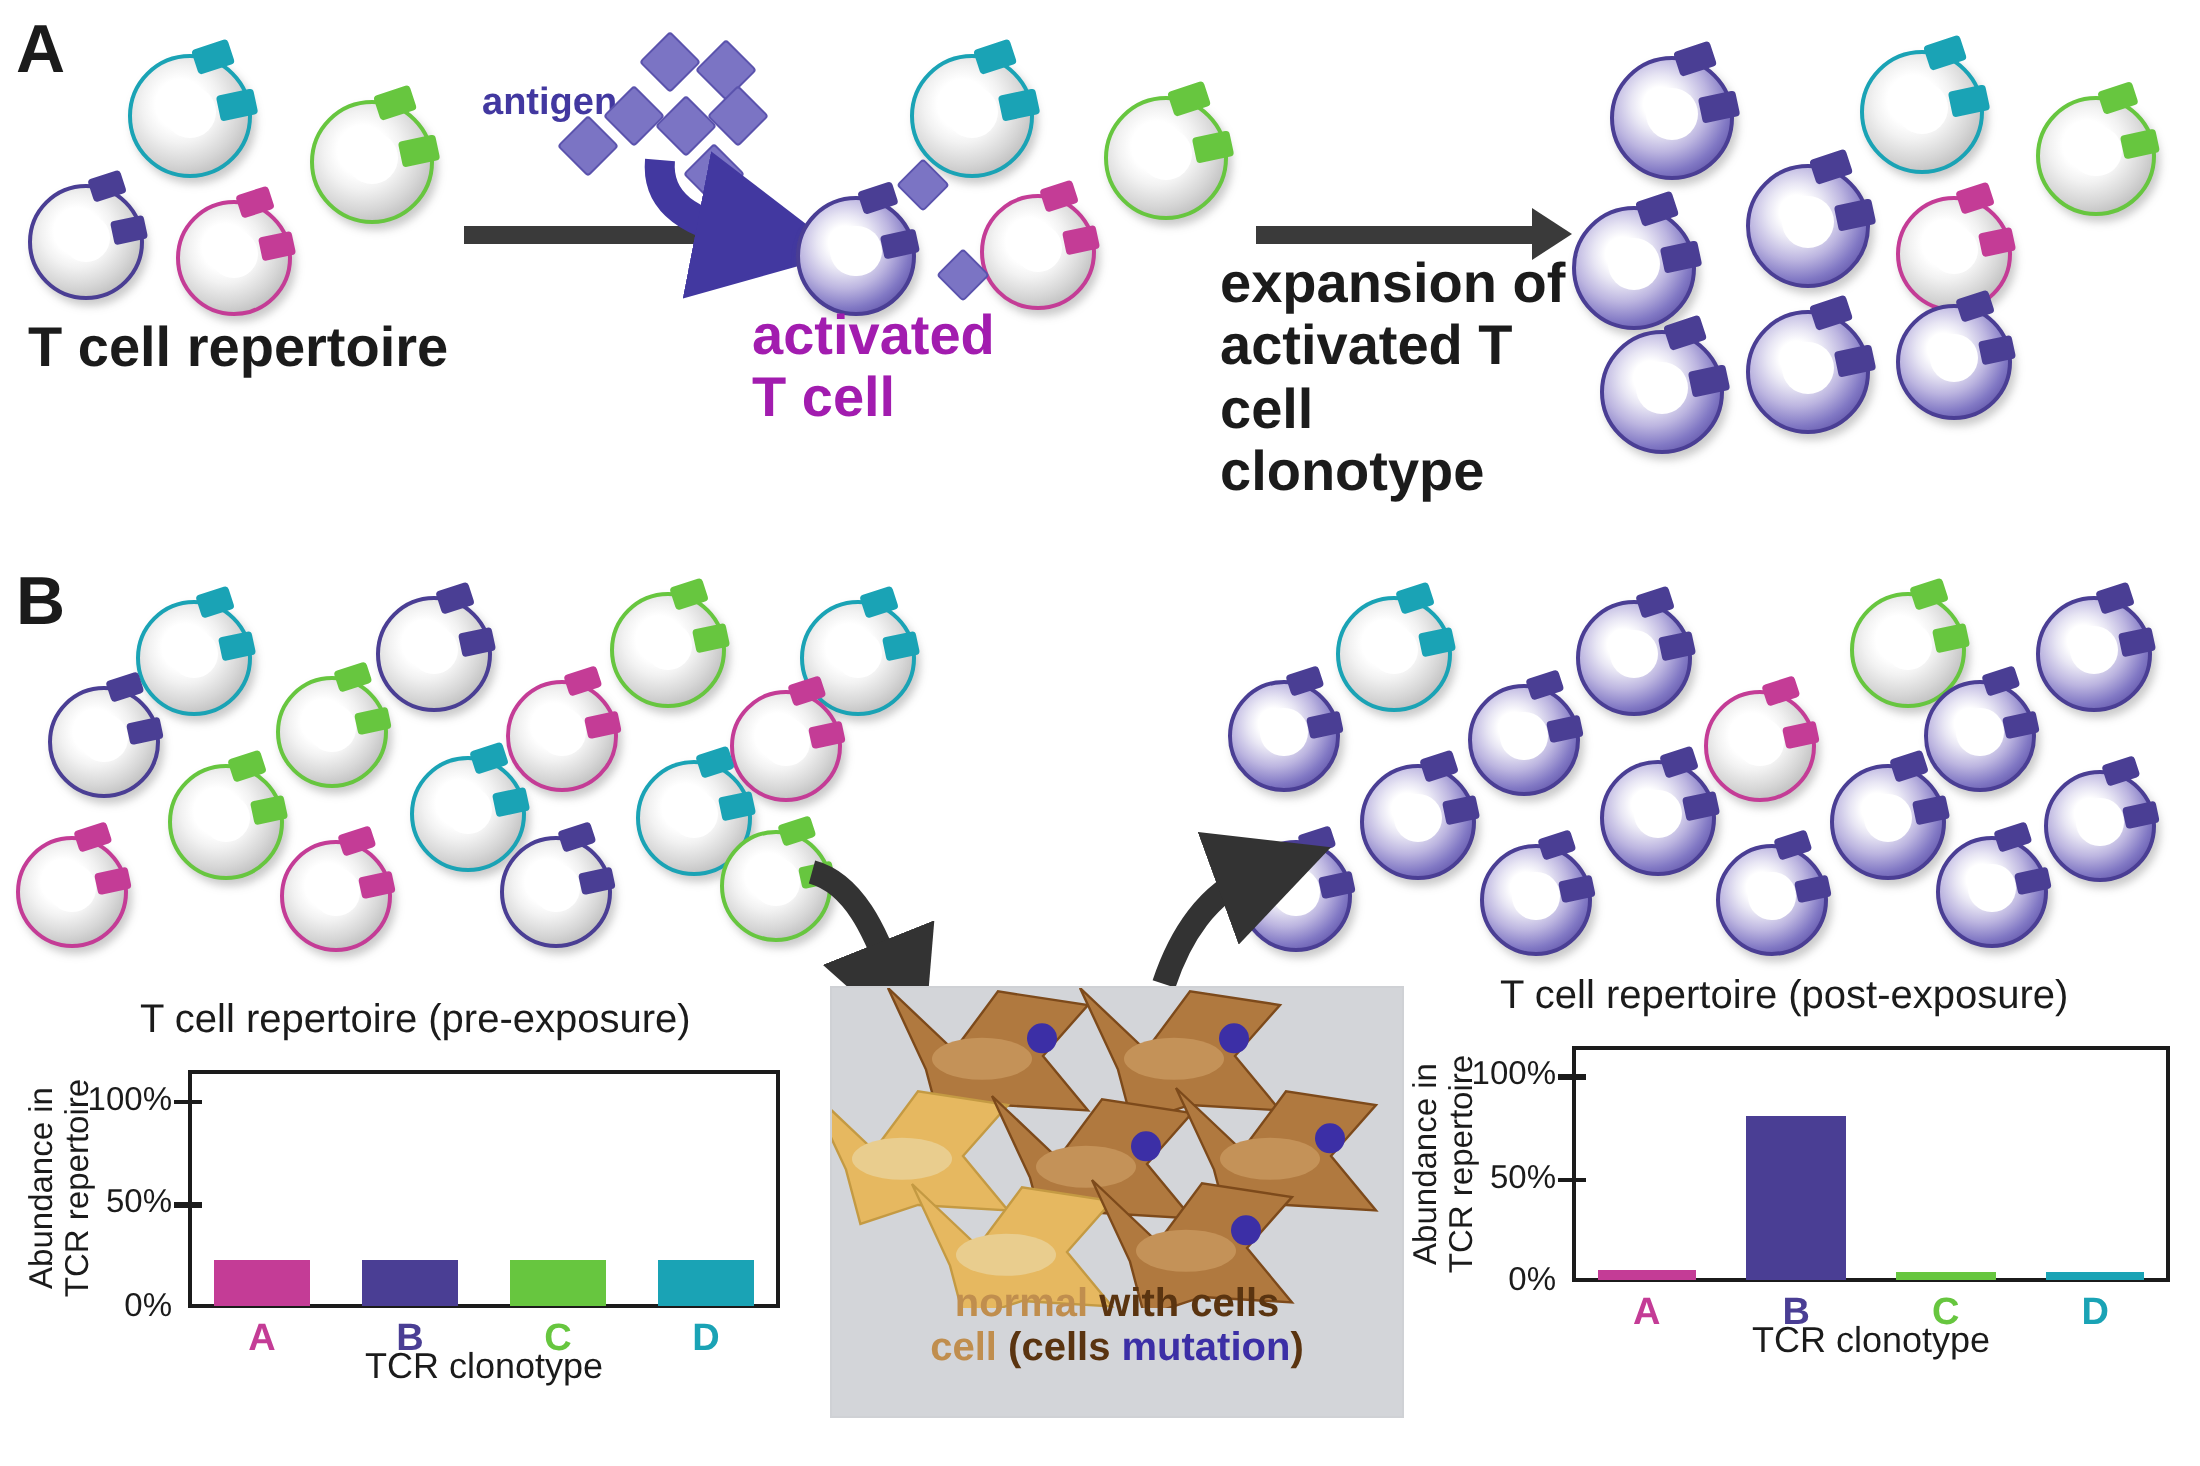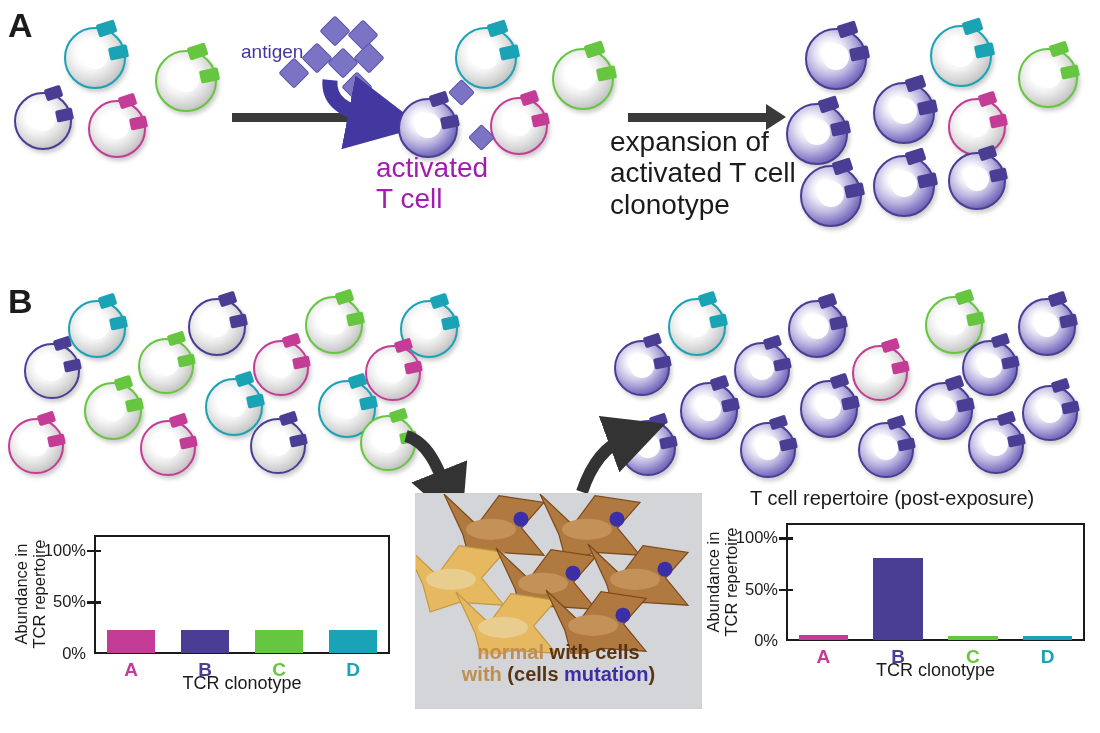--- a/index.html
+++ b/index.html
@@ -2,21 +2,21 @@
 <html><head>
 <meta charset="utf-8">
 <style>
   html,body{margin:0;padding:0;background:#ffffff;}
   body{
     width:1100px;height:733px;position:relative;overflow:hidden;
     font-family:"Liberation Sans", sans-serif;
     color:#1a1a1a;
   }
   .stage{position:absolute;left:0;top:0;width:1100px;height:733px;}
-  .abs{position:absolute;}
+  .abs{position:absolute;font-weight:bold;}
 
   
   .panel-letter{
     font-size:34px;font-weight:bold;color:#1b1b1b;letter-spacing:0;
     line-height:1;
   }
 
   
   .cap{
     font-size:28px;color:#1b1b1b;text-align:left;line-height:1.12;
@@ -126,20 +126,21 @@
         <div class="tcr" style="width: 17.4px; height: 11.89px; left: 31.32px; top: -4.93px; background: rgb(74, 62, 148); transform: rotate(-18deg);"></div>
         <div class="tcr" style="width: 17.4px; height: 11.89px; left: 41.76px; top: 17.4px; background: rgb(74, 62, 148); transform: rotate(-12deg);"></div>
       </div>
       <div class="tcell" style="left: 88px; top: 100px; width: 58px; height: 58px;">
         <div class="ring" style="width: 58px; height: 58px; border: 2.61px solid rgb(196, 60, 150);"></div>
         <div class="hole" style="width: 24.36px; height: 24.36px; left: 16.82px; top: 14.5px;"></div>
         <div class="tcr" style="width: 17.4px; height: 11.89px; left: 31.32px; top: -4.93px; background: rgb(196, 60, 150); transform: rotate(-18deg);"></div>
         <div class="tcr" style="width: 17.4px; height: 11.89px; left: 41.76px; top: 17.4px; background: rgb(196, 60, 150); transform: rotate(-12deg);"></div>
       </div>
     </div>
+  <div class="abs cap" style="left:14px;top:158px;width:230px;">T cell repertoire</div>
 
   <div class="arrow-straight" style="left:232px;top:113px;width:150px;"></div>
   <div class="arrow-head" style="left:382px;top:104px;"></div>
 
   <div class="abs cap-antigen" style="left:241px;top:41px;">antigen</div>
   <div class="abs" id="antigens">
       <div class="antigen" style="left: 324px; top: 20px; background: rgb(123, 116, 196);"></div>
       <div class="antigen" style="left: 352px; top: 24px; background: rgb(123, 116, 196);"></div>
       <div class="antigen" style="left: 306px; top: 47px; background: rgb(123, 116, 196);"></div>
       <div class="antigen" style="left: 332px; top: 52px; background: rgb(123, 116, 196);"></div>
@@ -495,26 +496,27 @@
         <g>
           <polygon points="130,96 163,127.28 185,97.7 230,104.5 207.5,130 230,157.2 185,154.48 156.2,164 149,136.8" fill="#b0793f" stroke="#7d4a1b" stroke-width="1.2"></polygon>
           <ellipse cx="177" cy="131.36" rx="25" ry="10.54" fill="#c49258"></ellipse>
           <circle cx="207" cy="121.16" r="7.5" fill="#3c2fa6"></circle>
         </g>
       </svg>
     <div class="tumor-legend" style="top:148px;">
       <span class="leg-normal" id="leg-normal-1">normal </span>
       <span class="leg-tumor" id="leg-tumor-1">with cells</span>
       <br>
-      <span class="leg-normal" id="leg-normal-2">with  </span>
+      <span class="leg-normal" id="leg-normal-2">cell  </span>
       <span class="leg-tumor" id="leg-tumor-2a">(cells </span><span class="leg-mut" id="leg-mut">mutation</span><span class="leg-tumor" id="leg-tumor-2b">)</span>
     </div>
   </div>
 
   <div class="chart" style="left:0px;top:490px;width:420px;height:243px;">
+    <div class="chart-title" style="left:70px;top:9px;">T cell repertoire (pre-exposure)</div>
     <div class="ylabel" style="left:12px;top:164px;width:120px;">Abundance in
 TCR repertoire</div>
     <div class="plot-frame" id="pre-frame" style="left:94px;top:45px;width:296px;height:119px;"></div>
     <div id="pre-yticks">
         <div class="ytick-label" style="left: 18px; top: 154px; width: 68px;">0%</div>
         <div class="ytick-label" style="left: 18px; top: 102.261px; width: 68px;">50%</div>
         <div class="ytick-mark" style="left: 87px; top: 111.261px; width: 14px;"></div>
         <div class="ytick-label" style="left: 18px; top: 50.5217px; width: 68px;">100%</div>
         <div class="ytick-mark" style="left: 87px; top: 59.5217px; width: 14px;"></div>
       </div>

